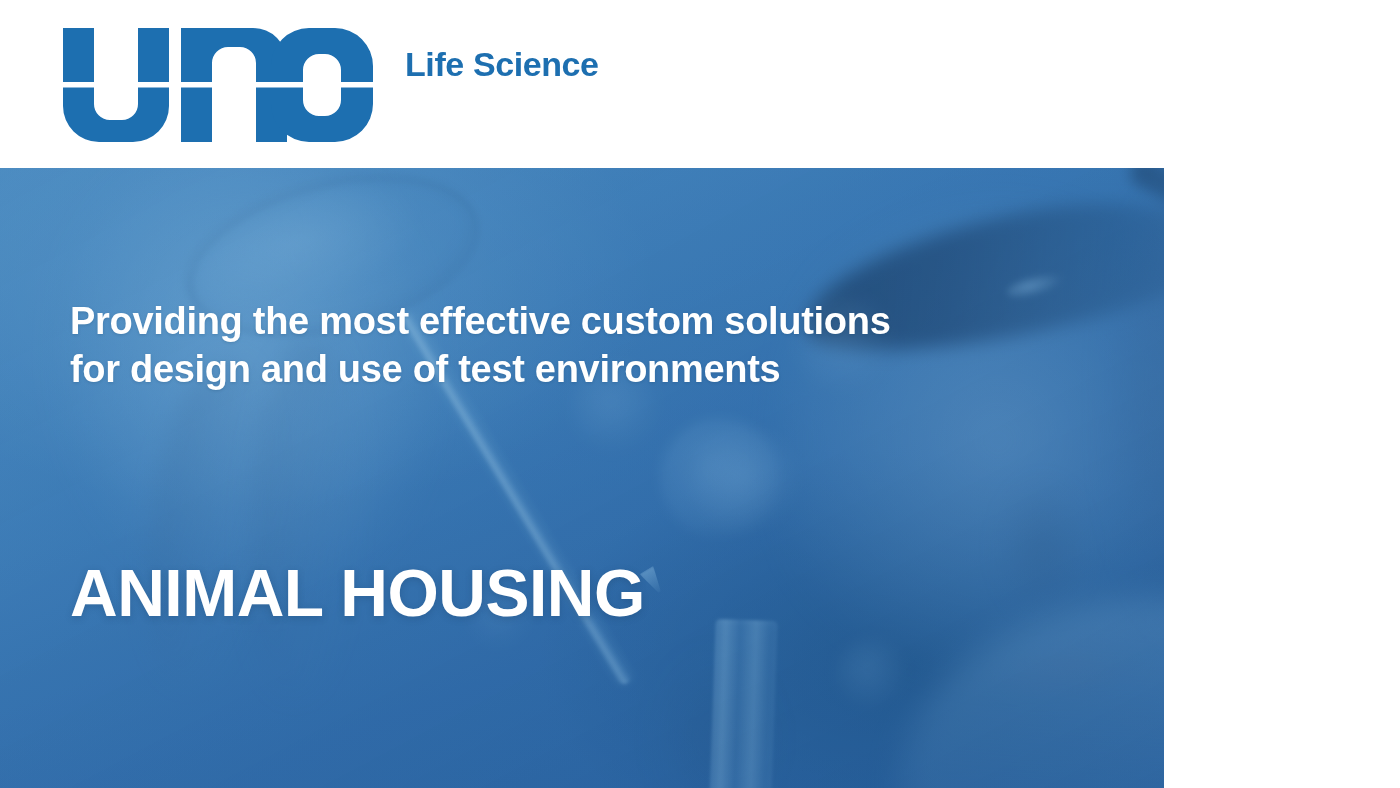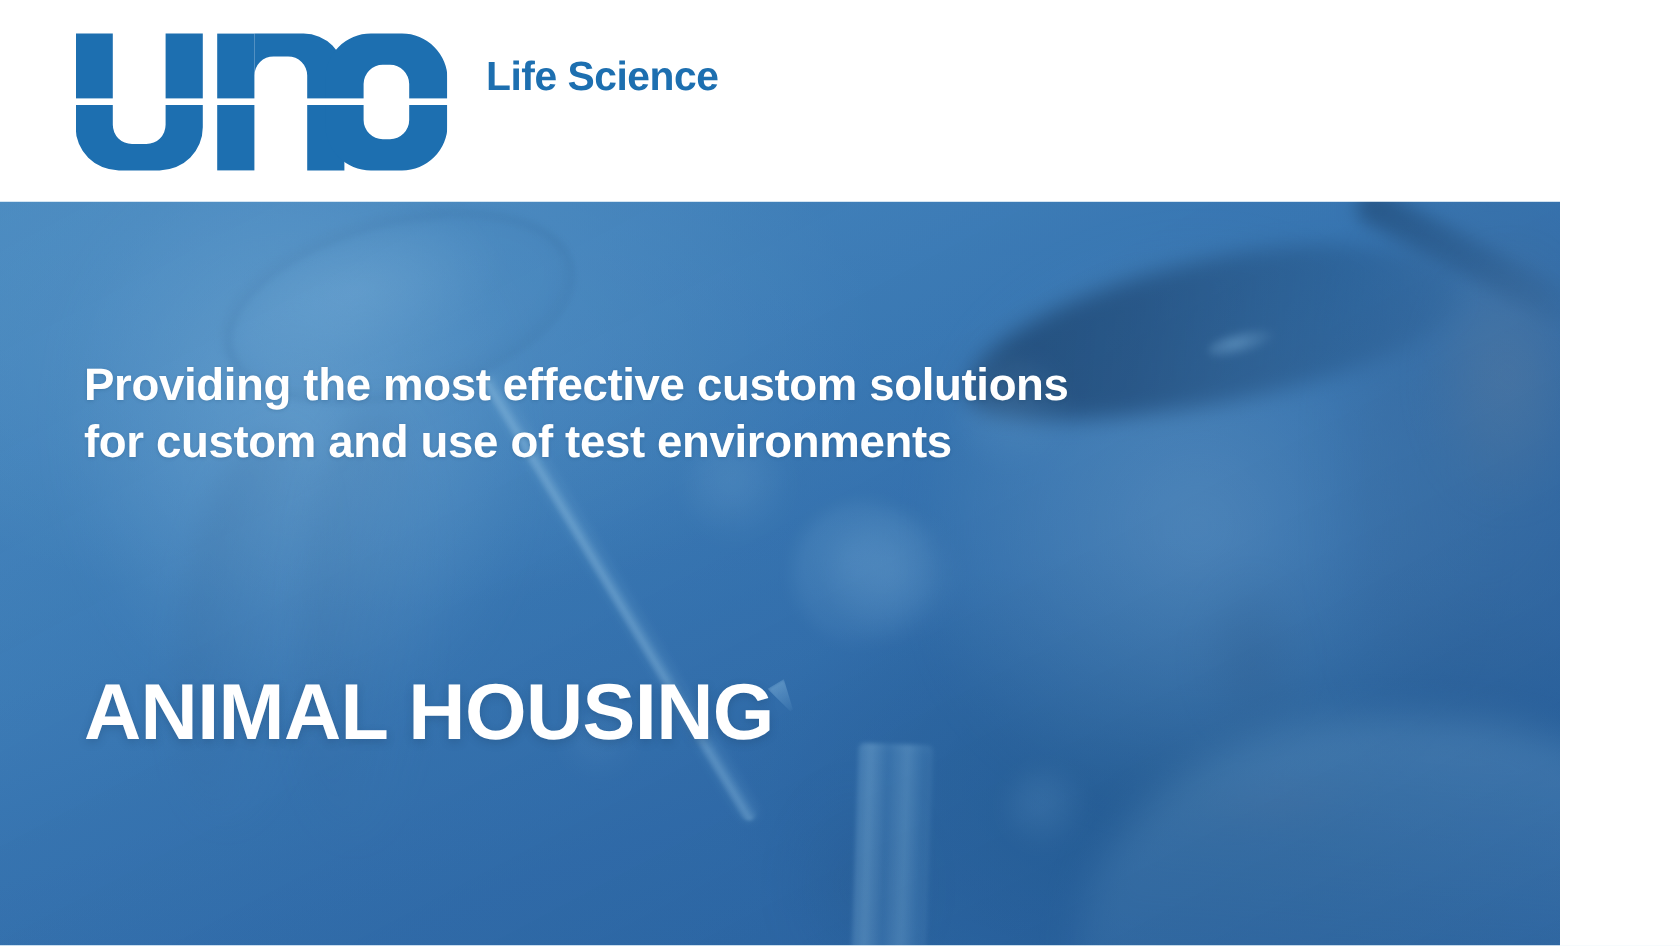--- a/index.html
+++ b/index.html
@@ -63,21 +63,21 @@
     font-weight: bold;
     color: #1d6fb0;
     white-space: nowrap;
   }
 
   
   .hero {
     position: absolute;
     left: 0;
     top: 168px;
-    width: 1300px;
+    width: 1164px;
     height: 620px;
     overflow: hidden;
     background: #4b92c8;
   }
 
   
   .photo {
     position: absolute;
     inset: 0;
     overflow: hidden;
@@ -468,21 +468,21 @@
       <div class="bokeh bk6"></div>
 
       <div class="overlay"></div>
       <div class="overlay2"></div>
     </div>
 
     <div class="hero-copy">
 
       <div class="tagline">
         <span class="tg-line">Providing the most effective custom solutions</span>
-        <span class="tg-line">for custom and use of test environments</span>
+        <span class="tg-line">for design and use of test environments</span>
       </div>
 
       <div class="hero-title">ANIMAL HOUSING</div>
 
     </div>
   </div>
 
 </div>
 
 </body></html>

